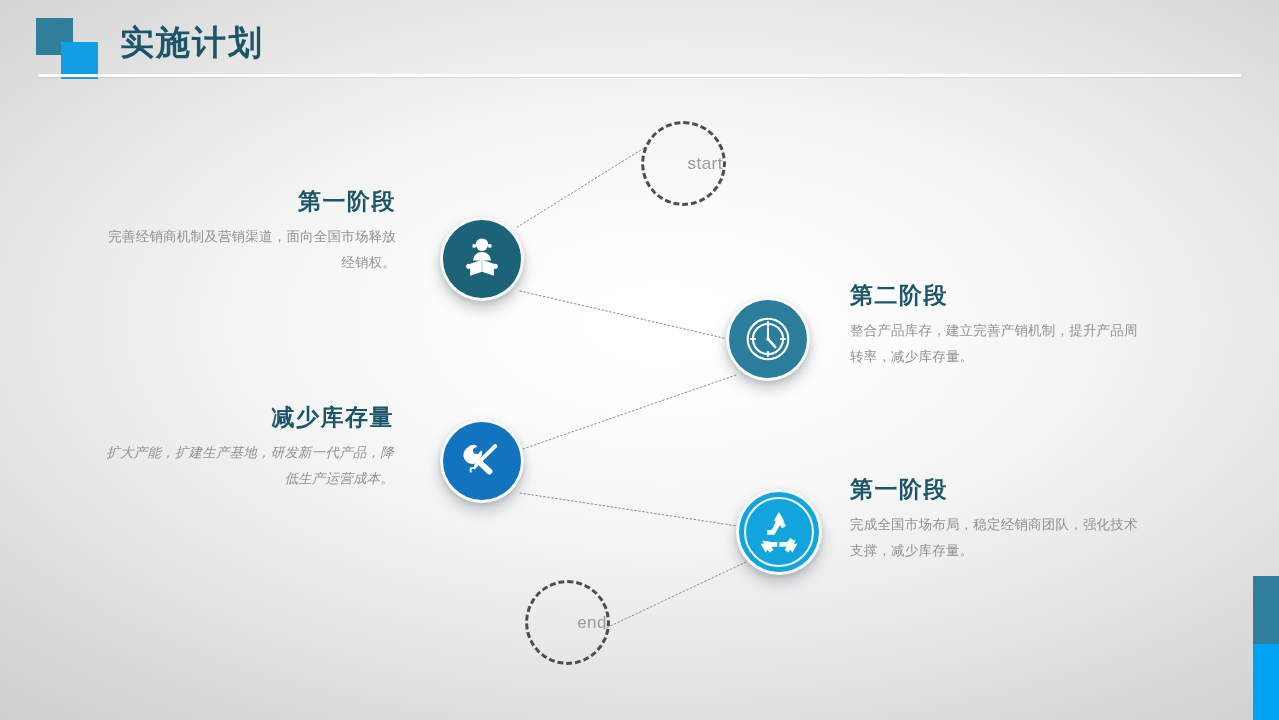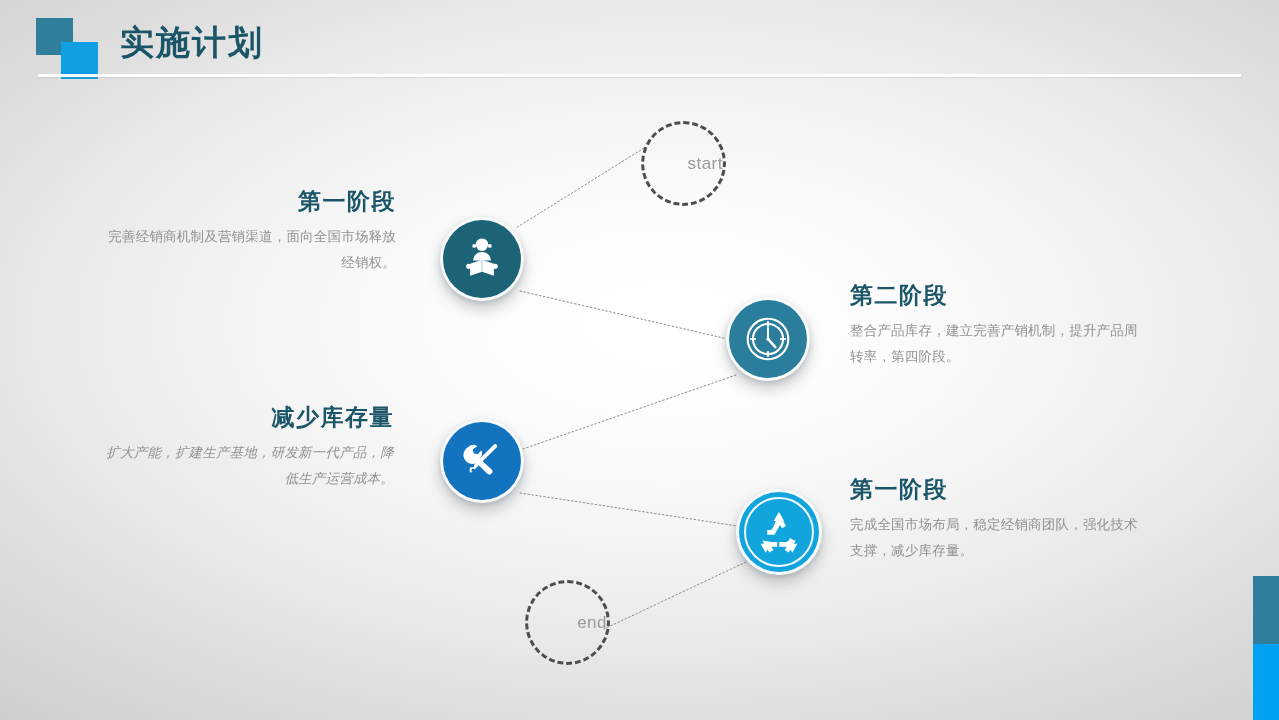--- a/index.html
+++ b/index.html
@@ -271,21 +271,21 @@
     </span>
   </div>
 
   <div id="stage-block-1" class="stage-block align-right">
     <div class="stage-title" style="color: rgb(27, 86, 104);">第一阶段</div>
     <div class="stage-body" style="color: rgb(143, 146, 150);">完善经销商机制及营销渠道，面向全国市场释放经销权。</div>
   </div>
 
   <div id="stage-block-2" class="stage-block align-left">
     <div class="stage-title" style="color: rgb(27, 86, 104); margin-top: 20px;">第二阶段</div>
-    <div class="stage-body" style="color: rgb(143, 146, 150);">整合产品库存，建立完善产销机制，提升产品周转率，第四阶段。</div>
+    <div class="stage-body" style="color: rgb(143, 146, 150);">整合产品库存，建立完善产销机制，提升产品周转率，减少库存量。</div>
   </div>
 
   <div id="stage-block-3" class="stage-block align-right">
     <div class="stage-title" style="color: rgb(27, 86, 104);">减少库存量</div>
     <div class="stage-body" style="color: rgb(143, 146, 150); font-style: italic;">扩大产能，扩建生产基地，研发新一代产品，降低生产运营成本。</div>
   </div>
 
   <div id="stage-block-4" class="stage-block align-left">
     <div class="stage-title" style="color: rgb(27, 86, 104);">第一阶段</div>
     <div class="stage-body" style="color: rgb(143, 146, 150);">完成全国市场布局，稳定经销商团队，强化技术支撑，减少库存量。</div>

